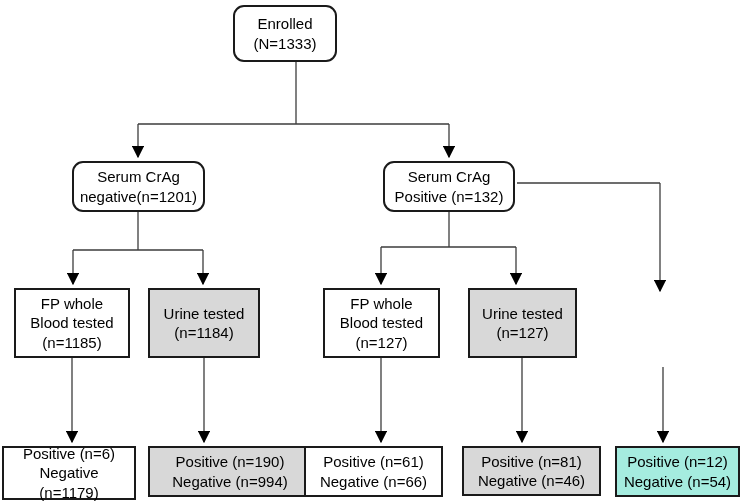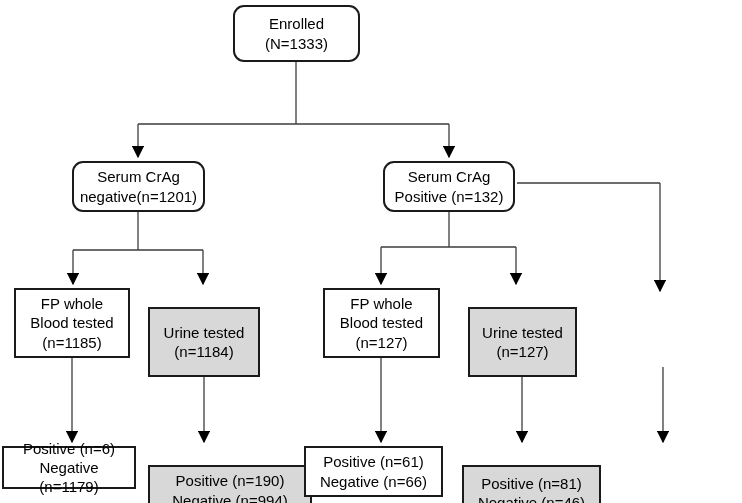--- a/index.html
+++ b/index.html
@@ -26,36 +26,36 @@
     justify-content: center;
     text-align: center;
     white-space: pre-line;
     font-size: 15px;
     line-height: 1.28;
     background: #ffffff;
     border: 2px solid var(--border, #1a1a1a);
     padding: 2px 4px;
   }
   .rounded { border-radius: 11px; }
-  .gray  { background: var(--box-gray, #d8d8d8); margin-top: 19px; }
+  .gray  { background: var(--box-gray, #d8d8d8); }
   .cyan  { background: var(--box-cyan, #a5ecdf); }
 
   
-  #box-enrolled        { left: 233px; top: 5px;   width: 127px; height: 57px; }
+  #box-enrolled        { left: 233px; top: 5px;   width: 104px; height: 57px; }
   #box-serum-negative  { left: 72px;  top: 161px; width: 133px; height: 51px; }
   #box-serum-positive  { left: 383px; top: 161px; width: 132px; height: 51px; }
   #box-fp-blood-neg    { left: 14px;  top: 288px; width: 116px; height: 70px; }
   #box-urine-neg       { left: 148px; top: 288px; width: 112px; height: 70px; }
   #box-fp-blood-pos    { left: 323px; top: 288px; width: 117px; height: 70px; }
   #box-urine-pos       { left: 468px; top: 288px; width: 109px; height: 70px; }
   #box-csf             { left: 604px; top: 295px; width: 119px; height: 72px; }
-  #box-result-1        { left: 2px;   top: 446px; width: 134px; height: 43px; }
+  #box-result-1        { left: 2px;   top: 446px; width: 134px; height: 54px; }
   #box-result-2        { left: 148px; top: 446px; width: 164px; height: 51px; }
   #box-result-3        { left: 304px; top: 446px; width: 139px; height: 51px; }
-  #box-result-4        { left: 462px; top: 446px; width: 139px; height: 56px; }
+  #box-result-4        { left: 462px; top: 446px; width: 139px; height: 50px; }
   #box-result-5        { left: 615px; top: 446px; width: 125px; height: 51px; }
 </style>
 </head>
 <body>
 
 <div id="canvas">
 
   <svg id="connectors" viewBox="0 0 742 503" xmlns="http://www.w3.org/2000/svg">
     <defs>
       <marker id="arrow" viewBox="0 0 10 10" refX="9" refY="5" markerWidth="9.5" markerHeight="9.5" orient="auto-start-reverse">
@@ -116,14 +116,16 @@
 
   <div id="box-result-2" class="box gray">Positive (n=190)
 Negative (n=994)</div>
 
   <div id="box-result-3" class="box">Positive (n=61)
 Negative (n=66)</div>
 
   <div id="box-result-4" class="box gray">Positive (n=81)
 Negative (n=46)</div>
 
+  <div id="box-result-5" class="box cyan">Positive (n=12)
+Negative (n=54)</div>
 
 </div>
 
 </body></html>

